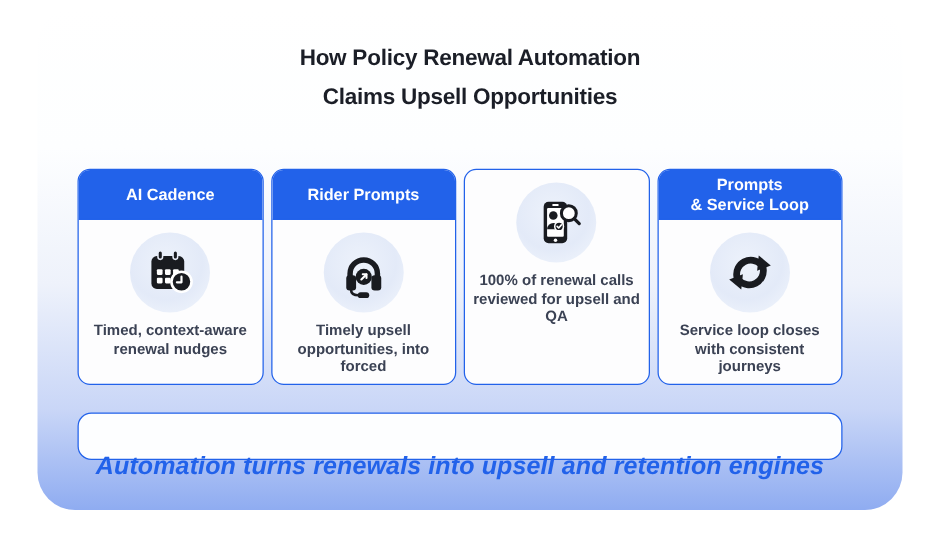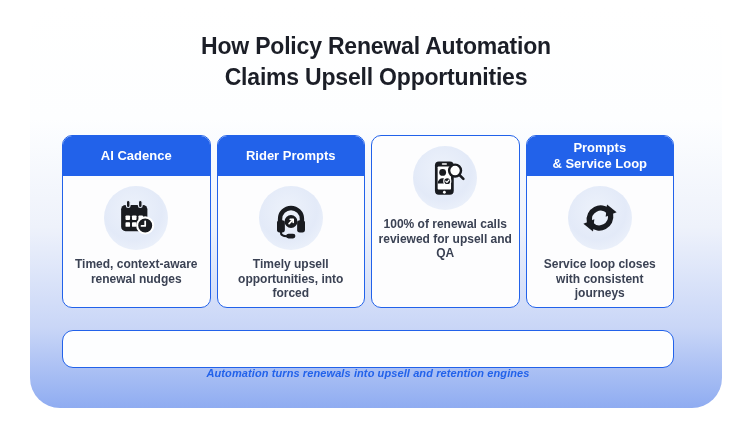--- a/index.html
+++ b/index.html
@@ -22,21 +22,21 @@
     background: linear-gradient(180deg,
       #ffffff 0%, #fdfeff 28%, #eef2fb 55%, #c9d6f7 80%, #8facf1 100%);
   }
 
   .title {
     position: absolute;
     left: 0; top: 31px;
     width: 752px;
     text-align: center;
     color: #1b1e27;
-    font-size: 23px;
+    font-size: 18px;
     font-weight: 800;
     line-height: 31px;
     letter-spacing: -0.2px;
   }
   .title span { display: block; }
 
   .cards {
     position: absolute;
     left: 62px; top: 135px;
     width: 612px;
@@ -97,21 +97,21 @@
     width: 612px; height: 38px;
     background: #fdfeff;
     border: 1.6px solid #2262ea;
     border-radius: 11px;
     display: flex;
     align-items: center;
     justify-content: center;
   }
   .banner-text {
     color: #2262ea;
-    font-size: 11px;
+    font-size: 20px;
     font-weight: 700;
     font-style: italic;
     letter-spacing: 0.1px;
     margin-top: 48px;
   }
 </style>
 </head>
 <body>
 
 <div class="stage">

